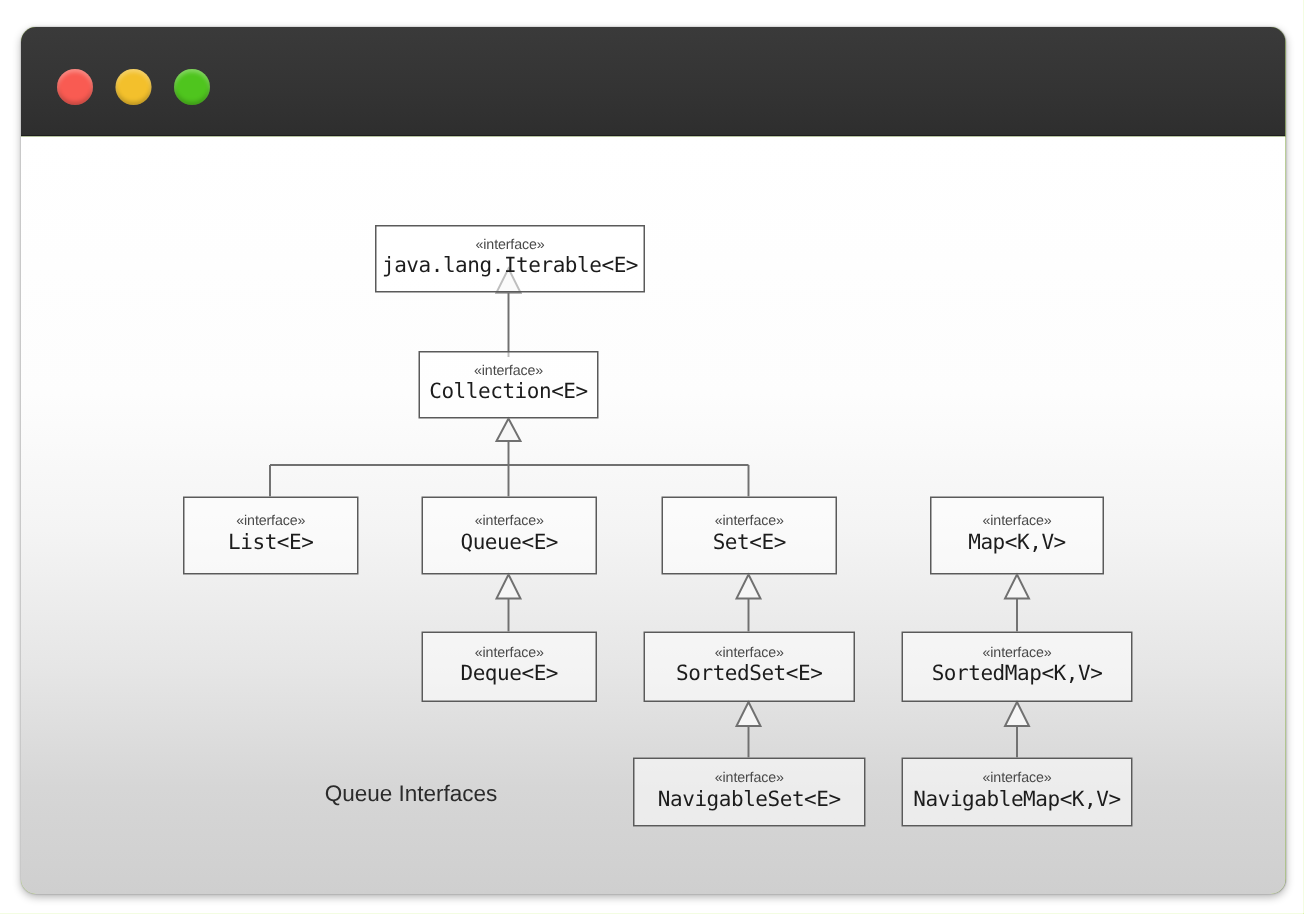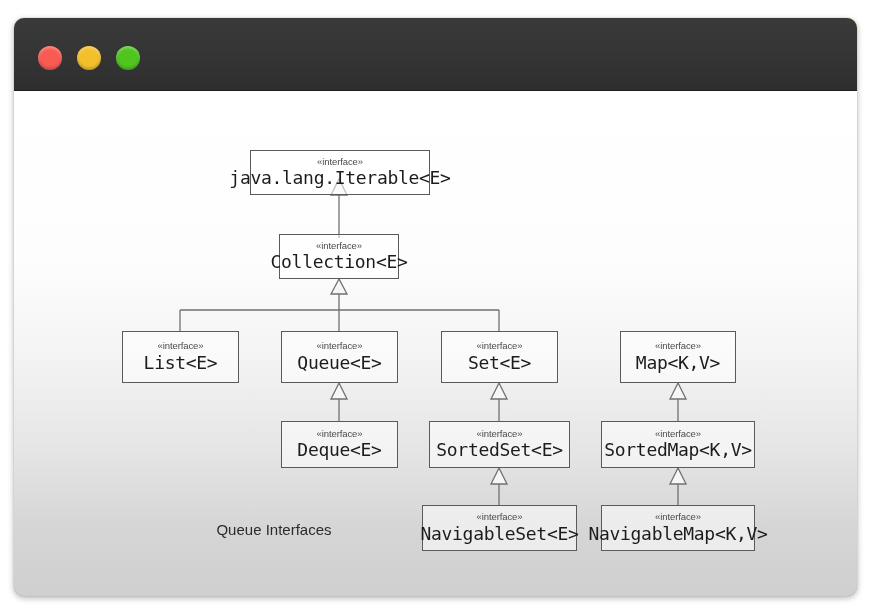--- a/index.html
+++ b/index.html
@@ -100,21 +100,21 @@
   }
   .node .stereotype {
     font-family: "Liberation Sans", sans-serif;
     font-size: 9.5px;
     letter-spacing: -0.1px;
     color: #4a4a4a;
     white-space: nowrap;
   }
   .node .name {
     font-family: "DejaVu Sans Mono", monospace;
-    font-size: 18px;
+    font-size: 14px;
     letter-spacing: -0.3px;
     color: #1c1c1c;
     white-space: nowrap;
     margin-top: 1px;
   }
 
   
   .caption {
     position: absolute;
     left: 0;

